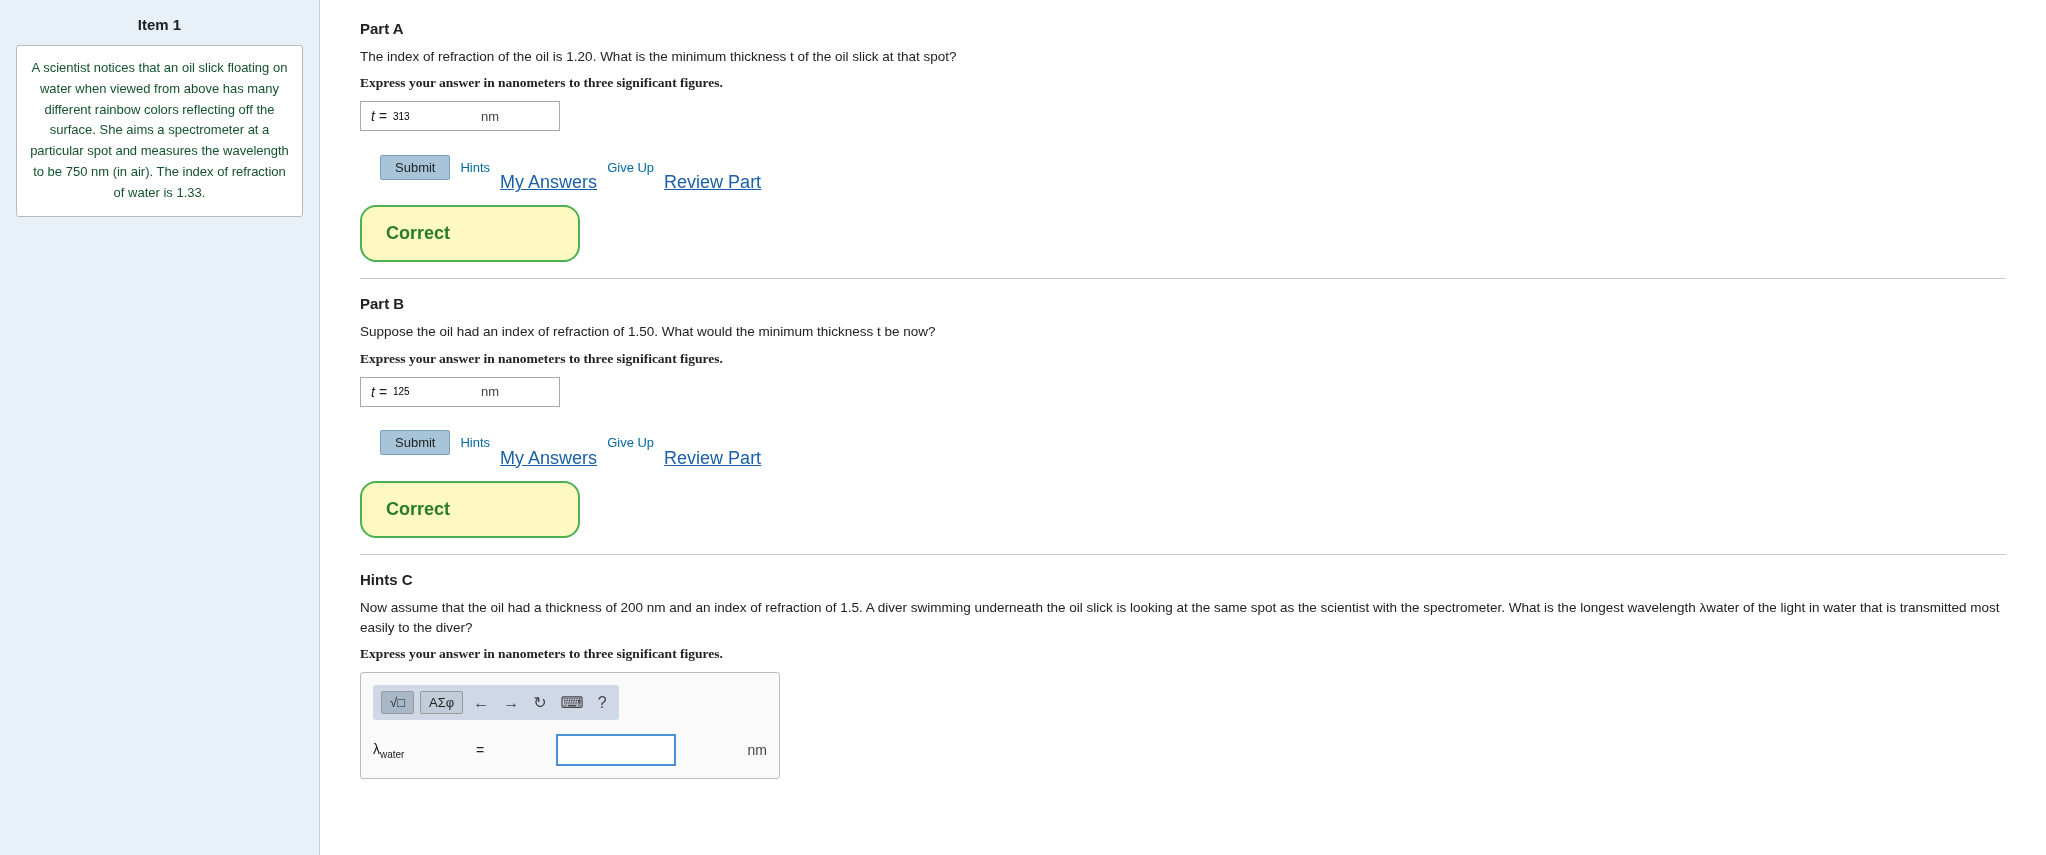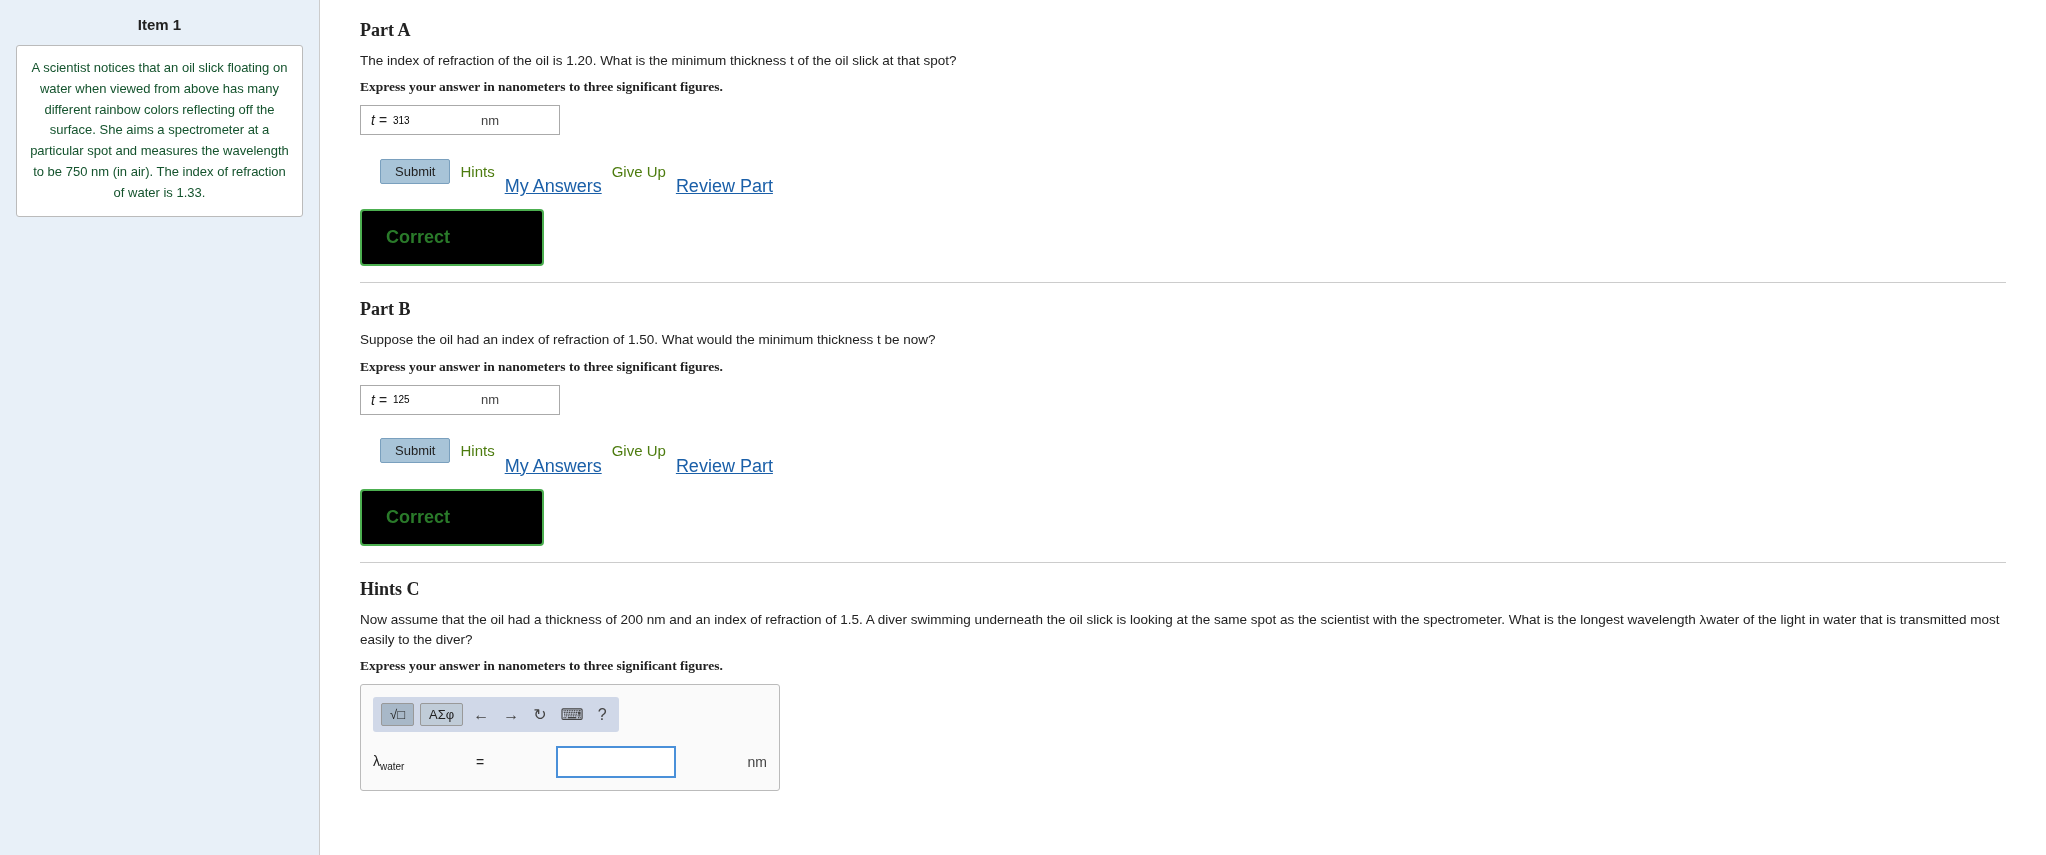--- a/index.html
+++ b/index.html
@@ -36,25 +36,24 @@
     .right-panel {
       flex: 1;
       background: white;
       padding: 20px 40px;
       overflow-y: auto;
     }
     .part-section {
       margin-bottom: 0;
     }
     .part-header {
-      font-size: 18px;
+      font-size: 15px;
       font-weight: bold;
       color: #222;
       margin-bottom: 10px;
-      font-family: Liberation Serif, serif;
     }
     .part-question {
       font-size: 13.5px;
       color: #222;
       margin-bottom: 8px;
       line-height: 1.5;
     }
     .express-answer {
       font-weight: bold;
       font-size: 13.5px;
@@ -104,38 +103,38 @@
       background: #a8c4d8;
       border: 1px solid #7aa0be;
       color: #222;
       padding: 4px 14px;
       font-size: 13px;
       cursor: pointer;
       border-radius: 2px;
       margin-left: 20px;
     }
     .action-link {
-      font-size: 15px;
-      color: #4d7c0f;
+      font-size: 13px;
+      color: #0369a1;
       cursor: pointer;
       text-decoration: none;
     }
     .action-link-blue {
       font-size: 18px;
       color: #1a5fa8;
       cursor: pointer;
       text-decoration: underline;
       margin-top: 31px;
     }
     .correct-box {
-      background: #000000;
+      background: #fef9c3;
       border: 2px solid #4caf50;
-      border-radius: 4px;
+      border-radius: 16px;
       padding: 16px 24px;
-      width: 184px;
+      width: 220px;
       font-size: 18px;
       font-weight: bold;
       color: #2a7a2a;
       margin-bottom: 16px;
     }
     .divider {
       border: none;
       border-top: 1px solid #ccc;
       margin: 16px 0;
     }

